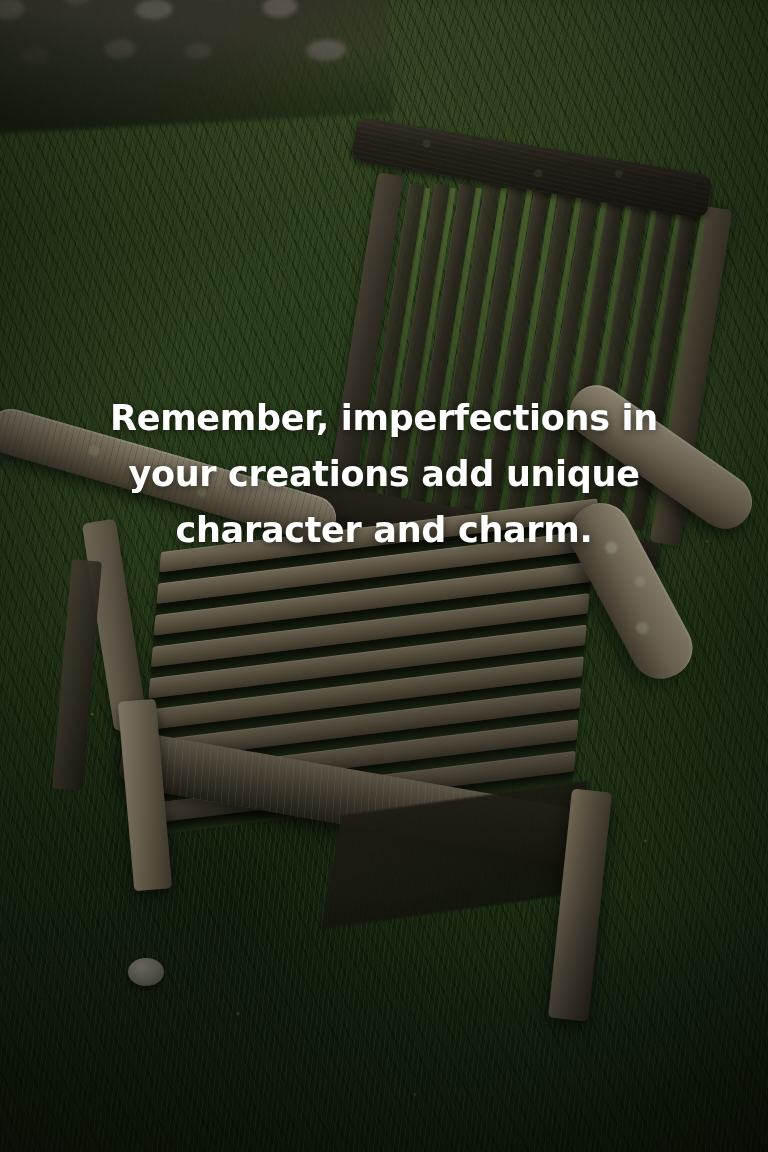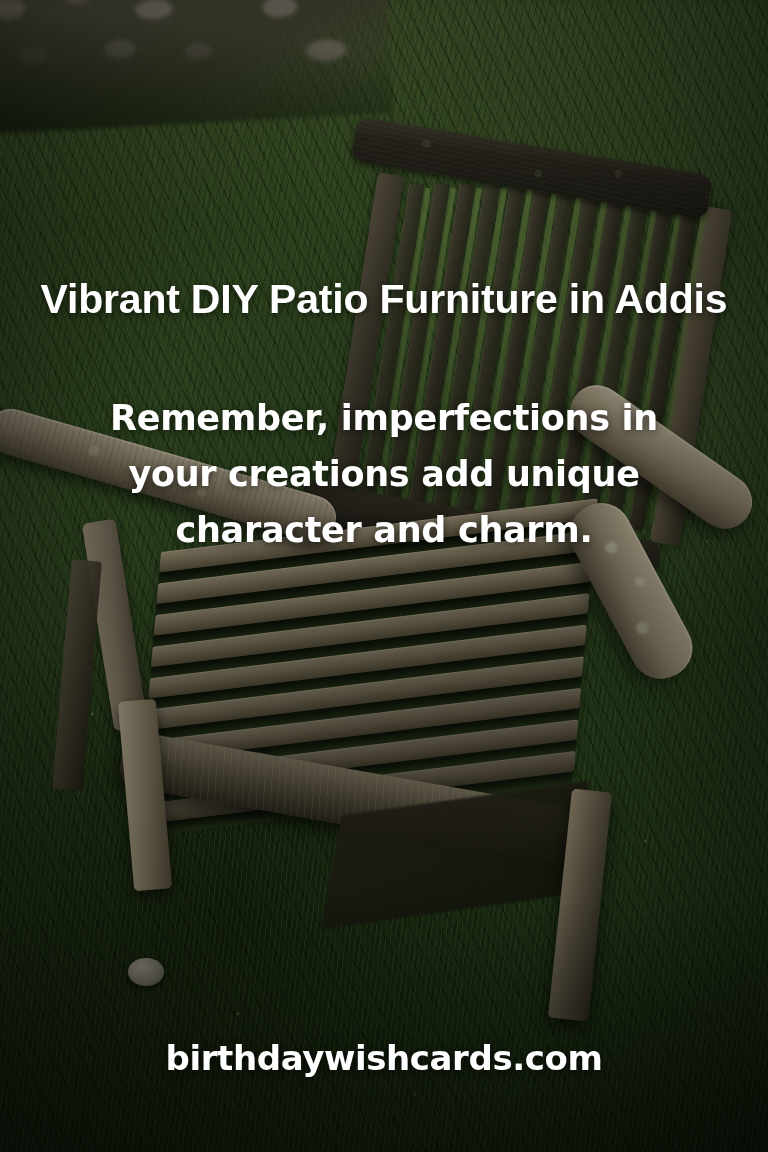--- a/index.html
+++ b/index.html
@@ -401,20 +401,18 @@
       <div class="wd leg-fr"></div>
     </div>
 
     <div class="wd stone"></div>
 
     <div class="tint"></div>
     <div class="vignette"></div>
   </div>
 
   <div class="overlay">
-    <h1 class="headline">Vibrant DIY Patio Furniture in Addis</h1>
 
     <p class="subhead">Remember, imperfections in your creations add unique character and charm.</p>
 
-    <p class="site">birthdaywishcards.com</p>
   </div>
 
 </div>
 
 </body></html>

